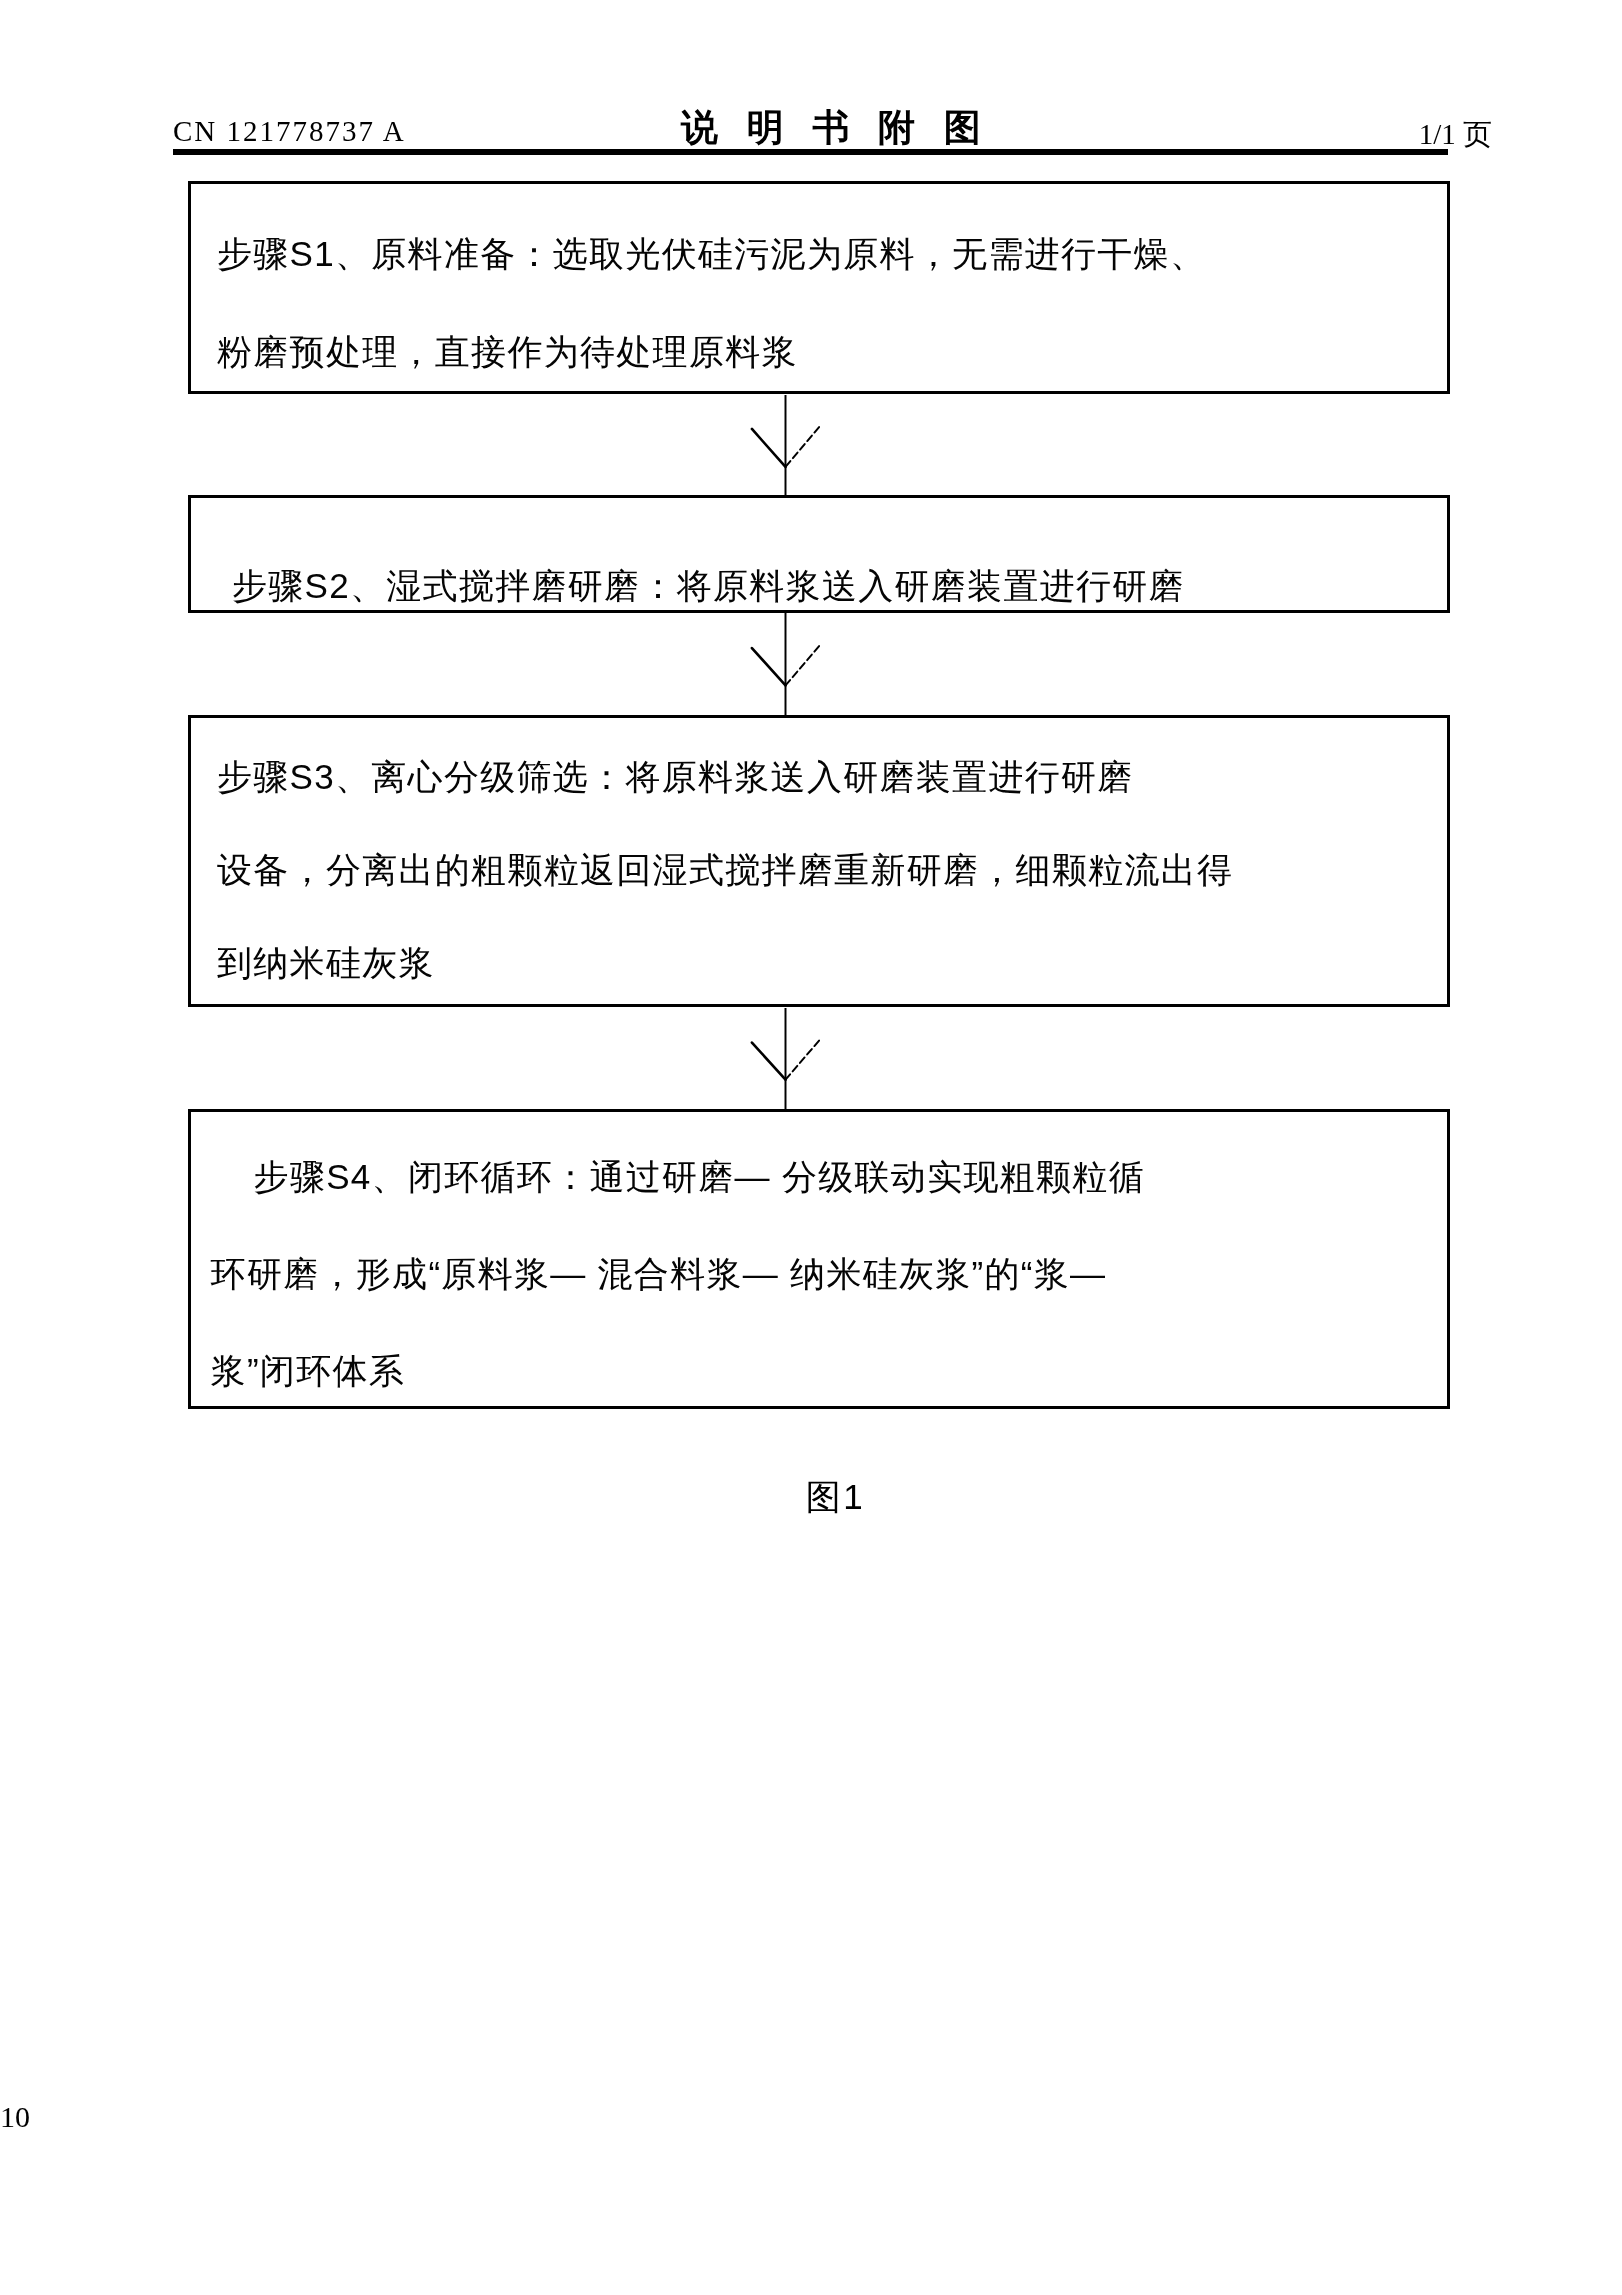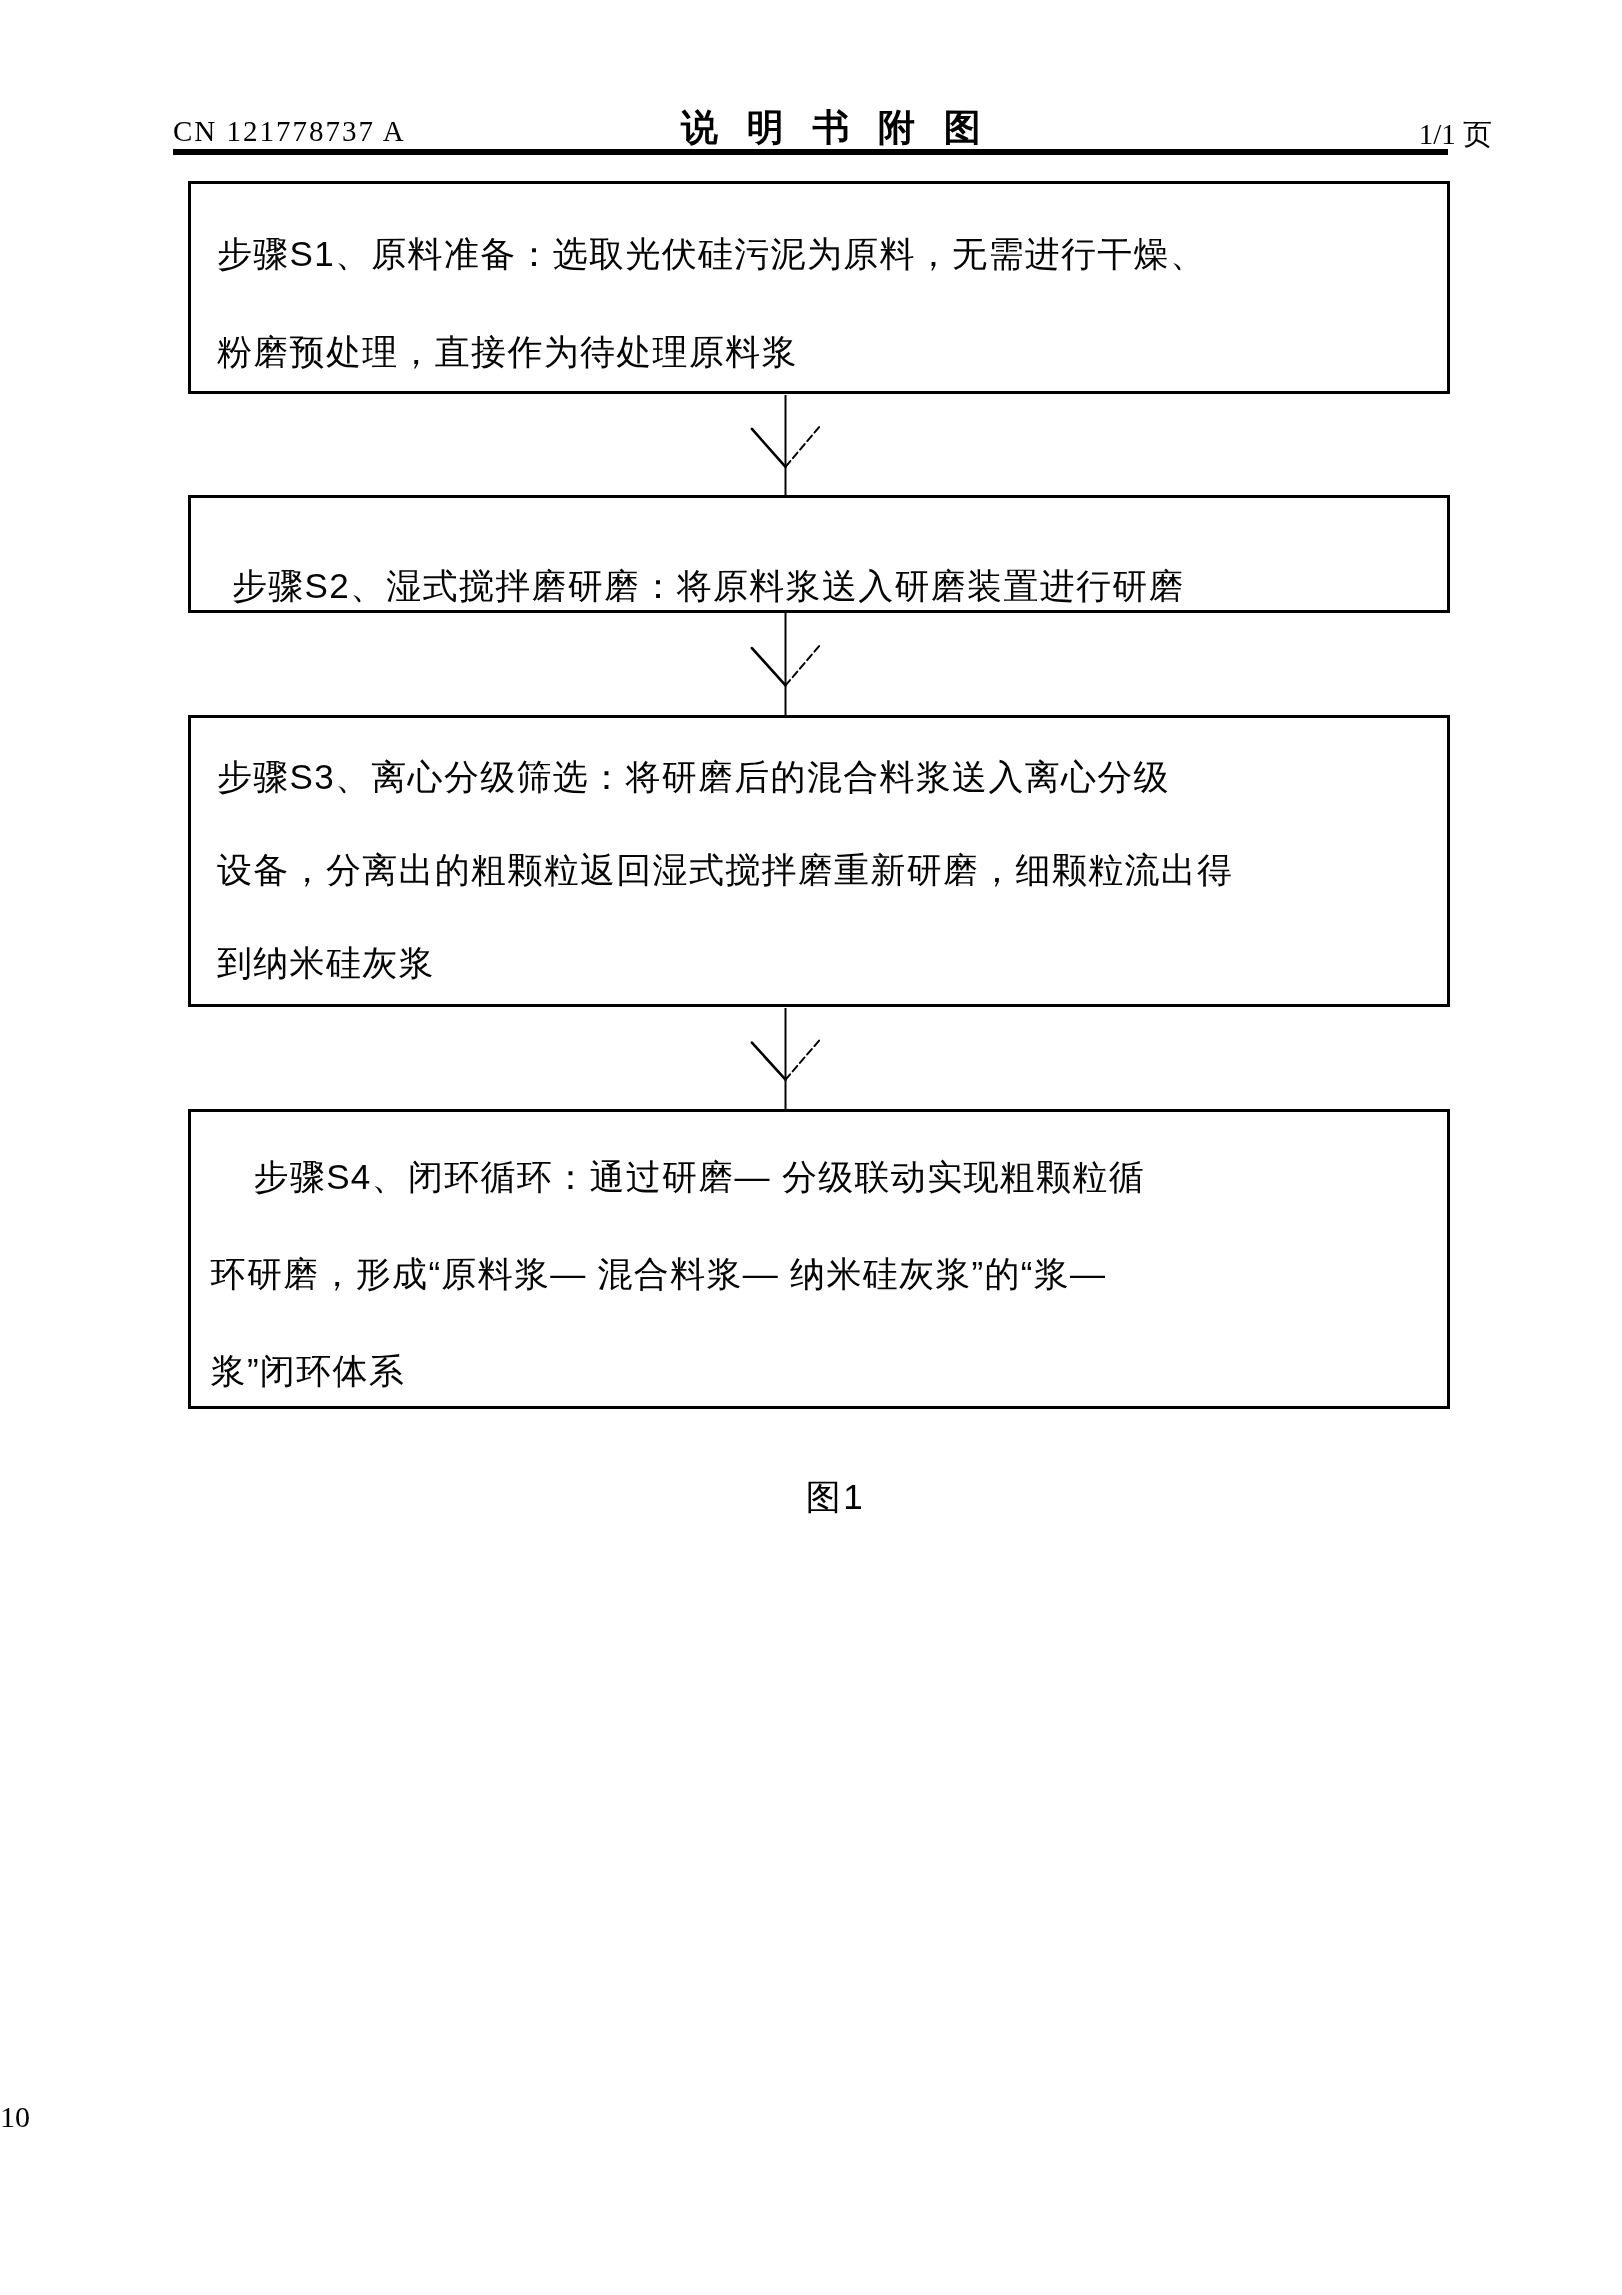--- a/index.html
+++ b/index.html
@@ -118,21 +118,21 @@
 
   <div class="arrow arrow-2">
     <svg viewBox="0 0 120 157" preserveAspectRatio="none">
       <line x1="60" y1="0" x2="60" y2="157" stroke="#000" stroke-width="3"></line>
       <line x1="9" y1="55" x2="60" y2="112" stroke="#000" stroke-width="4" stroke-linecap="round"></line>
       <line x1="111" y1="52" x2="60" y2="112" stroke="#000" stroke-width="3" stroke-linecap="round" stroke-dasharray="11 6"></line>
     </svg>
   </div>
 
   <div class="stepbox box-s3">
-    <div class="line line-0">步骤S3、离心分级筛选：将研磨后的混合料浆送入离心分级</div>
+    <div class="line line-0">步骤S3、离心分级筛选：将原料浆送入研磨装置进行研磨</div>
     <div class="line line-1">设备，分离出的粗颗粒返回湿式搅拌磨重新研磨，细颗粒流出得</div>
     <div class="line line-2">到纳米硅灰浆</div>
   </div>
 
   <div class="arrow arrow-3">
     <svg viewBox="0 0 120 155" preserveAspectRatio="none">
       <line x1="60" y1="0" x2="60" y2="155" stroke="#000" stroke-width="3"></line>
       <line x1="9" y1="53" x2="60" y2="110" stroke="#000" stroke-width="4" stroke-linecap="round"></line>
       <line x1="111" y1="50" x2="60" y2="110" stroke="#000" stroke-width="3" stroke-linecap="round" stroke-dasharray="11 6"></line>
     </svg>

